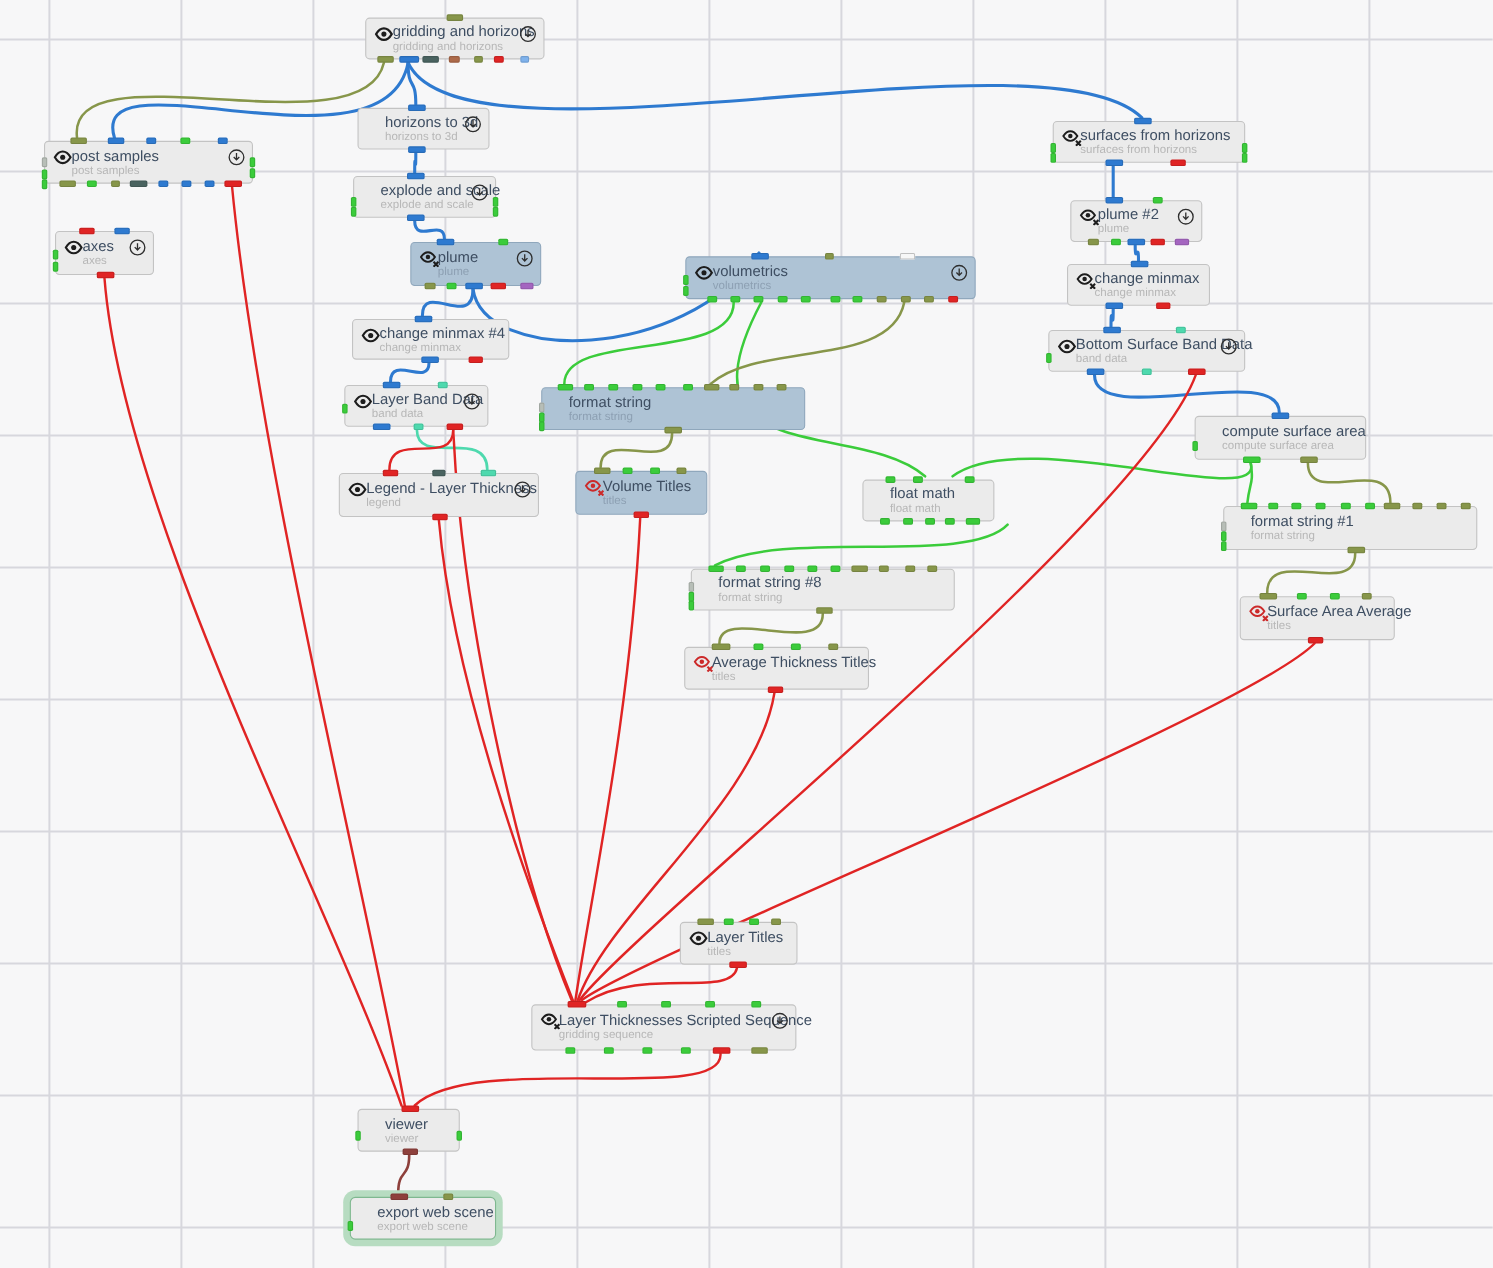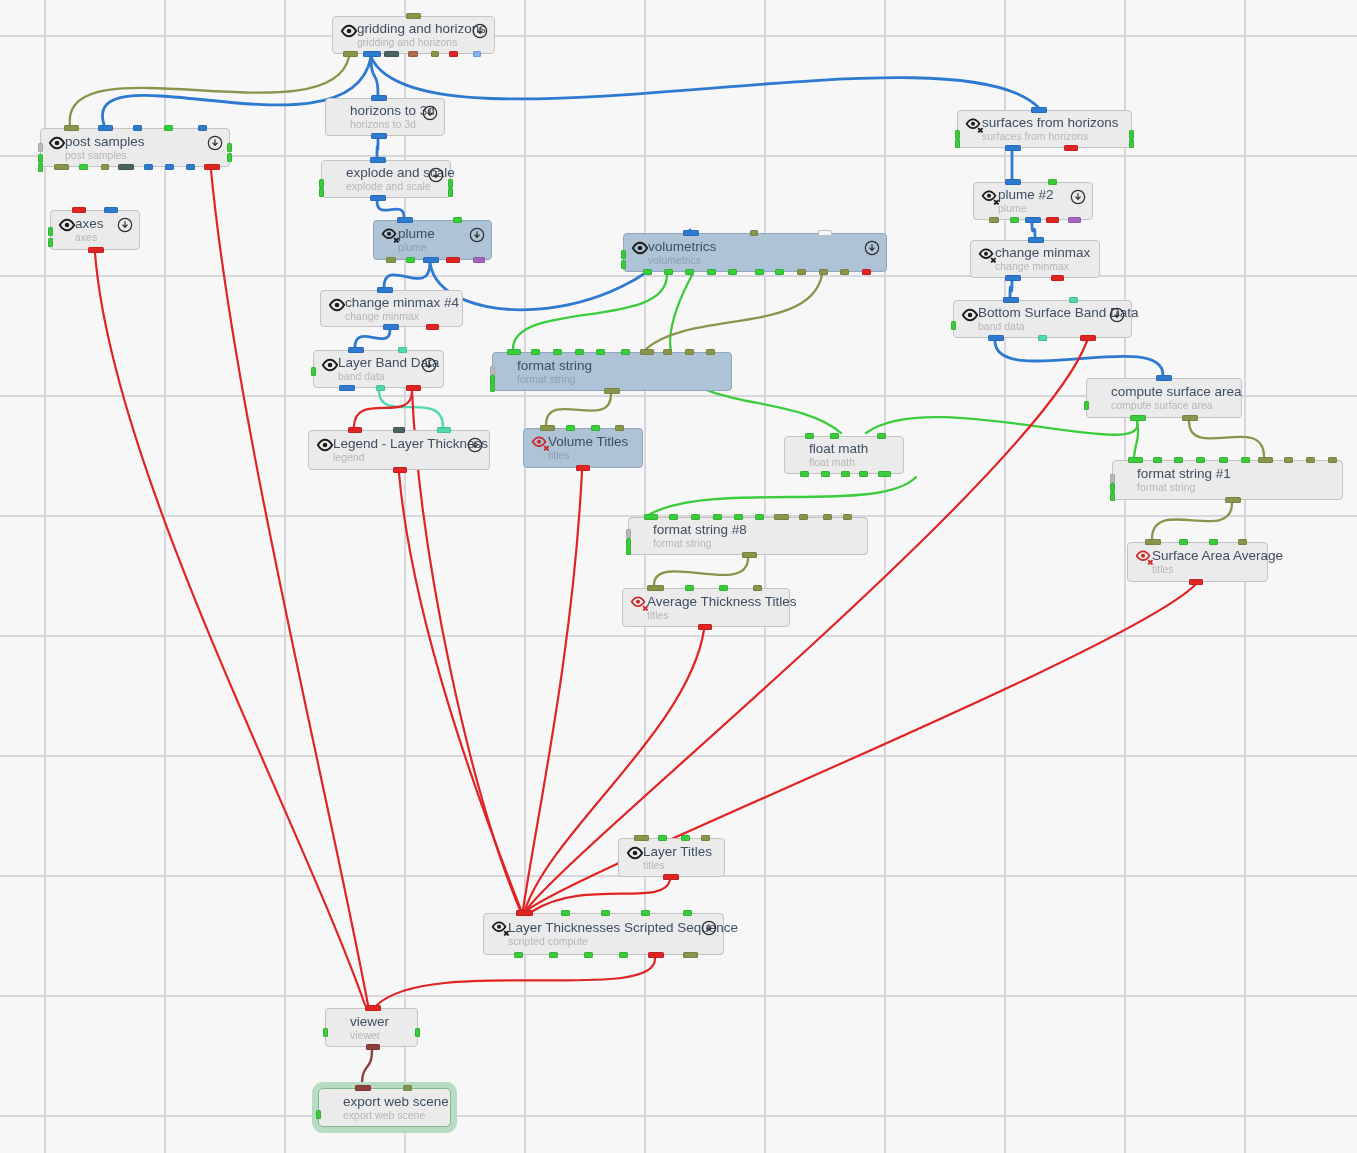--- a/index.html
+++ b/index.html
@@ -540,21 +540,21 @@
           <path d="M18 13.5l6 6M24 13.5l-6 6" stroke="#1d1d1d" stroke-width="2.6"></path>
         </svg>
       </span>
       <span class="icon-right">
         <svg width="16" height="16" viewBox="0 0 24 24">
           <circle cx="12" cy="12" r="10" fill="none" stroke="#2e2e2e" stroke-width="1.8"></circle>
           <path d="M12 6.2v9M8.2 11.5l3.8 4 3.8-4" fill="none" stroke="#2e2e2e" stroke-width="1.8"></path>
         </svg>
       </span>
       <div class="title">Layer Thicknesses Scripted Sequence</div>
-      <div class="subtitle">scripted compute</div>
+      <div class="subtitle">gridding sequence</div>
       <div class="port h" style="background: rgb(224, 36, 36); width: 17px; left: 31.5px; top: -4px;"></div>
       <div class="port h" style="background: rgb(59, 204, 59); width: 9px; left: 76.5px; top: -4px;"></div>
       <div class="port h" style="background: rgb(59, 204, 59); width: 9px; left: 116.5px; top: -4px;"></div>
       <div class="port h" style="background: rgb(59, 204, 59); width: 9px; left: 156.5px; top: -4px;"></div>
       <div class="port h" style="background: rgb(59, 204, 59); width: 9px; left: 198.5px; top: -4px;"></div>
       <div class="port h" style="background: rgb(59, 204, 59); width: 9px; left: 29.5px; bottom: -4px;"></div>
       <div class="port h" style="background: rgb(59, 204, 59); width: 9px; left: 64.5px; bottom: -4px;"></div>
       <div class="port h" style="background: rgb(59, 204, 59); width: 9px; left: 99.5px; bottom: -4px;"></div>
       <div class="port h" style="background: rgb(59, 204, 59); width: 9px; left: 134.5px; bottom: -4px;"></div>
       <div class="port h" style="background: rgb(224, 36, 36); width: 16px; left: 164px; bottom: -4px;"></div>

